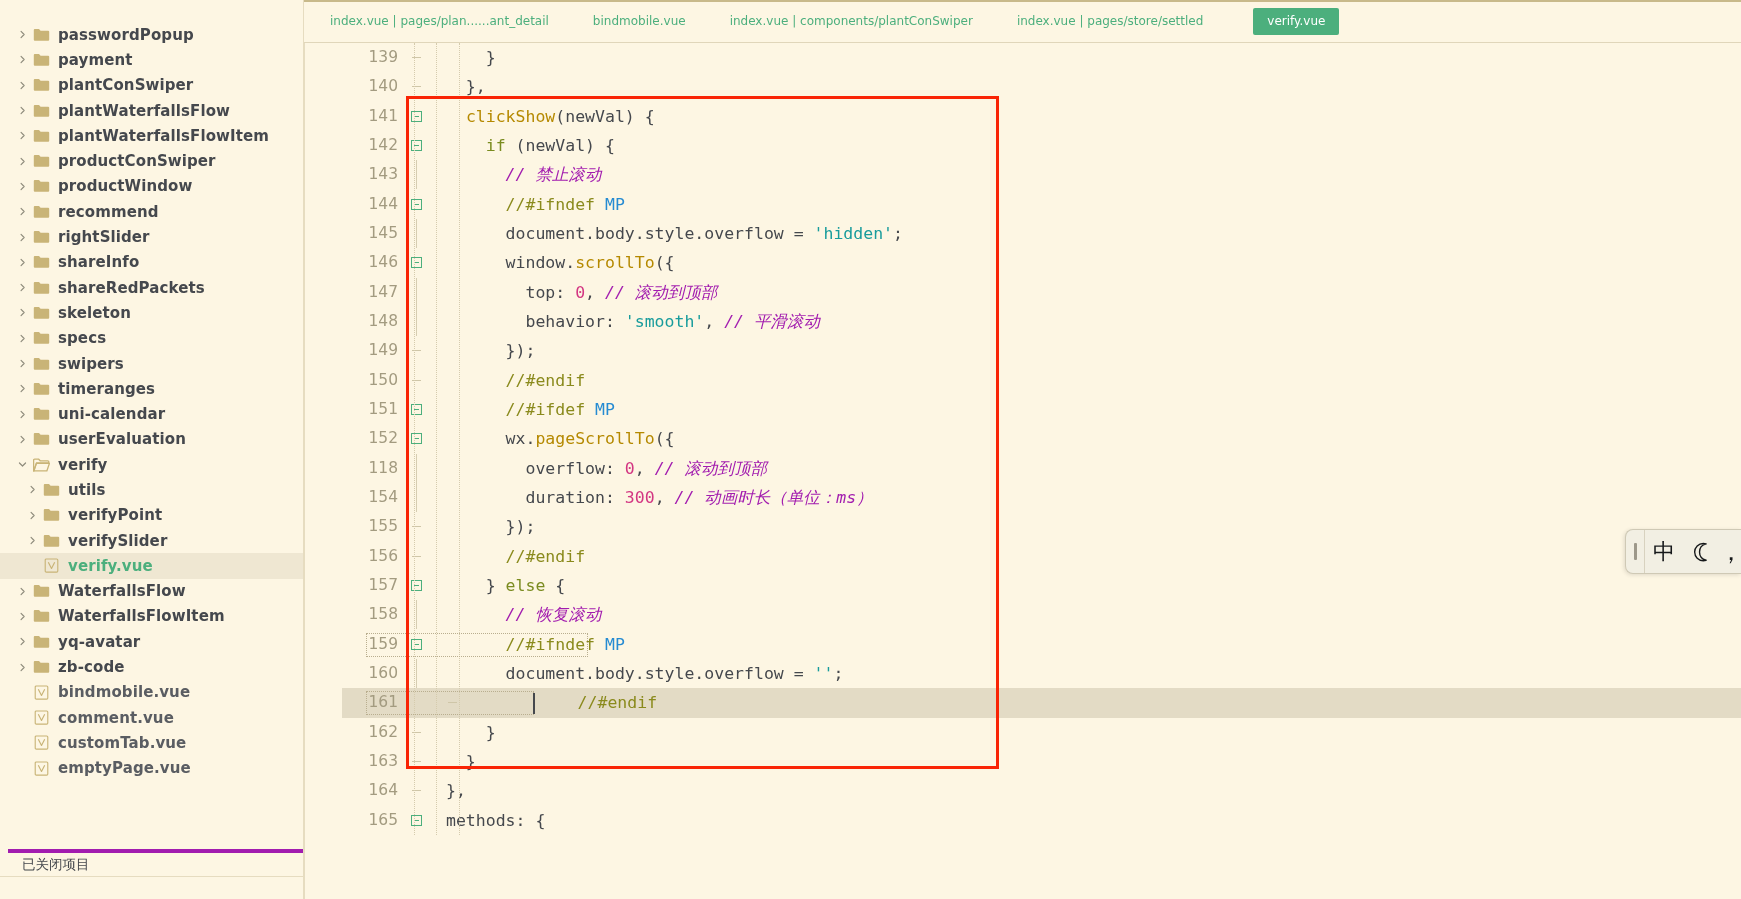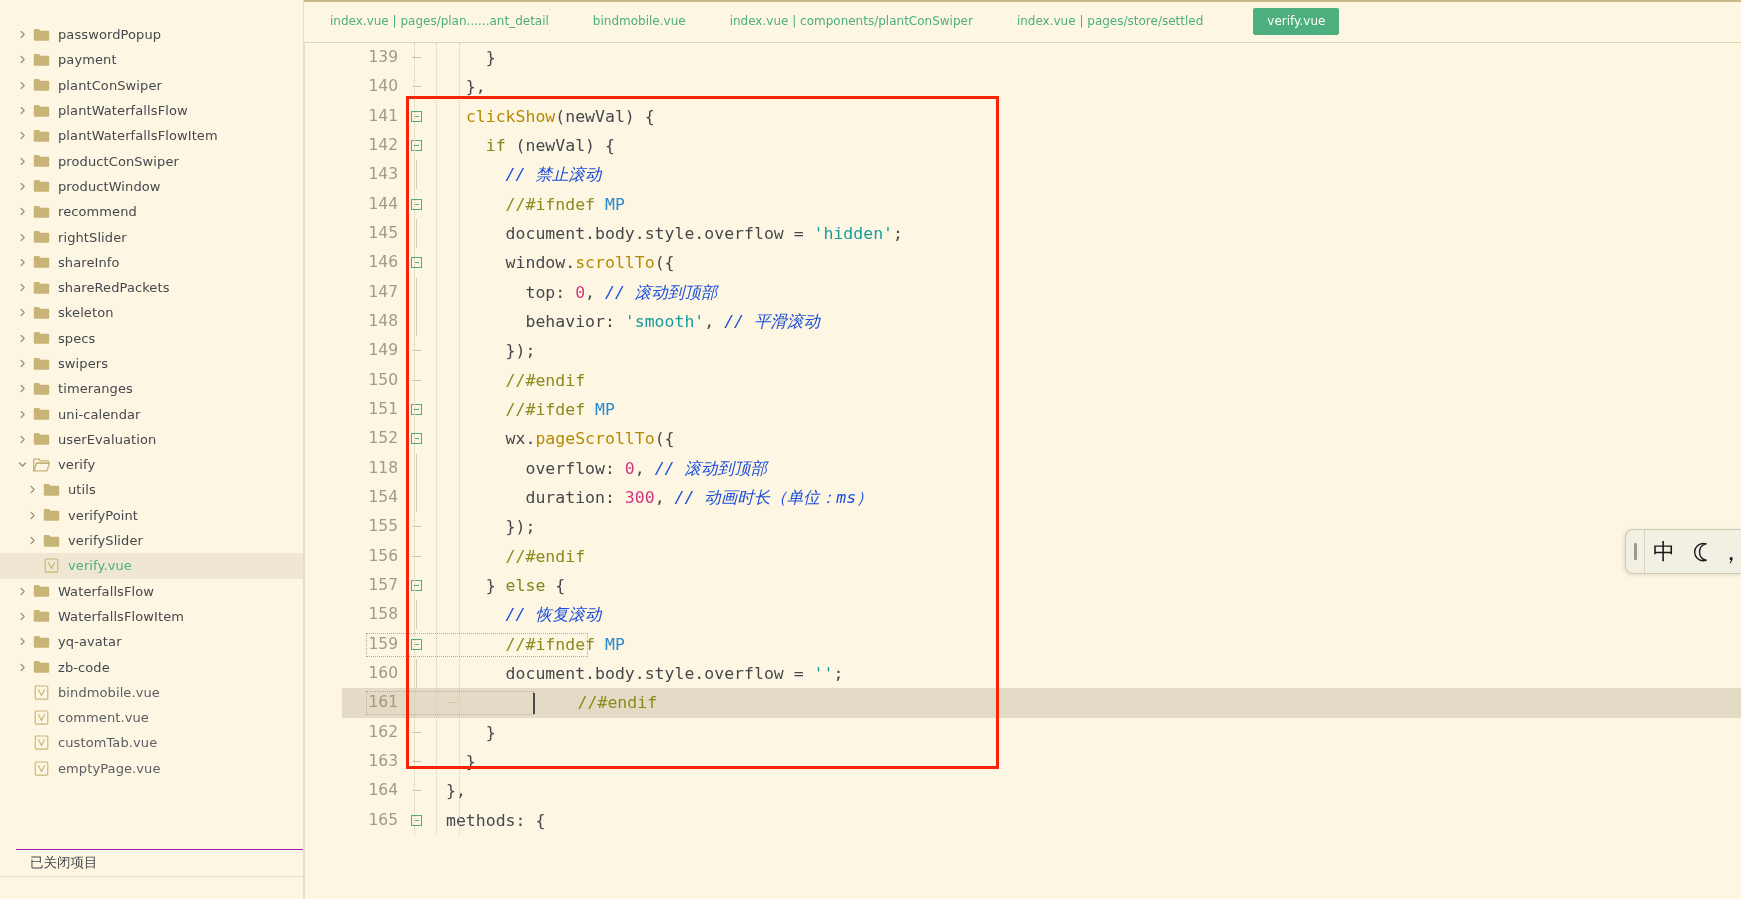--- a/index.html
+++ b/index.html
@@ -50,31 +50,31 @@
     font-size: 11px;
     line-height: 1;
     display: inline-block;
   }
   .row .chev svg { display:block; margin:0 auto; }
   .row .ic {
     width: 22px; flex: 0 0 22px;
     display: flex; align-items: center; justify-content: center;
     margin-right: 6px;
   }
-  .row .lbl { font-size: 13px; letter-spacing: .1px; }
+  .row .lbl { font-size: 15px; letter-spacing: .1px; font-weight: bold; }
   .row.vuefile .lbl { color: #5a5d62; }
   .row.selected .lbl { color: #4caf7d; }
   .d1 { padding-left: 14px; }
   .d2 { padding-left: 24px; }
 
   #closed-bar {
     position: absolute;
-    left: 16px; right: 0; bottom: 23px;
+    left: 8px; right: 0; bottom: 23px;
     height: 27px;
-    border-top: 1px solid #a21caf;
+    border-top: 4px solid #a21caf;
     display: flex; align-items: center;
     padding-left: 0px;
     font-size: 13.5px;
     color: #45484d;
   }
   #closed-bar .ctext { margin-left: -4px; }
   #bottom-strip {
     position: absolute;
     left: 0; right: 0; bottom: 0;
     height: 23px;
@@ -187,21 +187,21 @@
   }
   
   .guide {
     position: absolute; top: 0; bottom: 0; width: 1px;
     border-left: 1px dotted #d5cbad;
   }
 
   
   .k   { color: #7a8b1f; }         
   .fn  { color: #b58900; }         
-  .cm  { color: #1d4ed8; font-style: italic; }  
+  .cm  { color: #a21caf; font-style: italic; }  
   .pp  { color: #8a8a1c; }         
   .mp  { color: #268bd2; }         
   .st  { color: #189c9c; }         
   .num { color: #d33682; }         
   .pl  { color: #45484d; }         
 
   
   #redbox {
     position: absolute;
     left: 102px;

